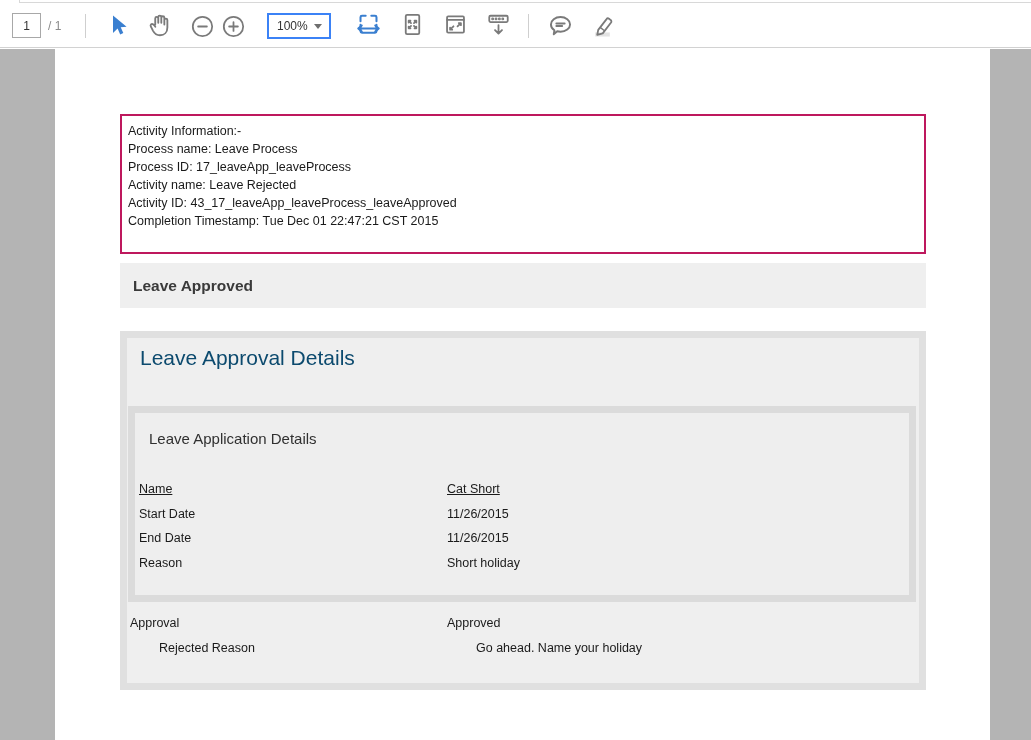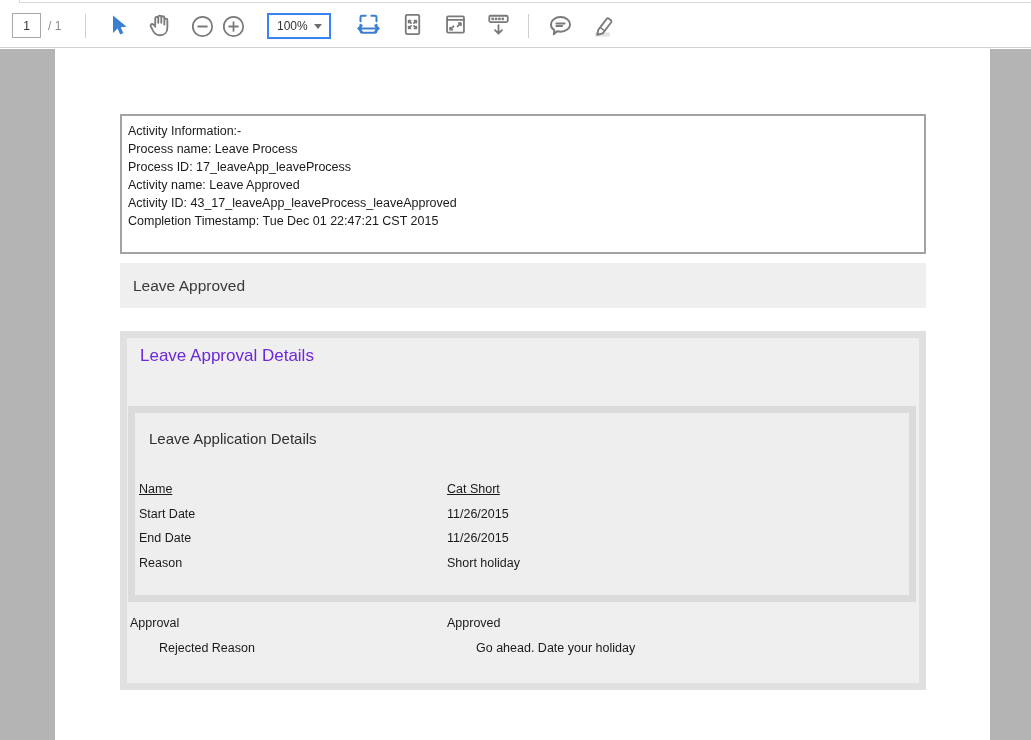--- a/index.html
+++ b/index.html
@@ -33,30 +33,30 @@
                 border-right:4px solid transparent; border-top:5px solid #6e6e6e;
                 margin-right:7px; }
 
   
   .viewer { position:absolute; left:0; top:49px; width:1031px; height:691px;
             background:#b4b4b4; }
   .page { position:absolute; left:55px; top:0; width:935px; height:691px;
           background:#ffffff; }
 
   .activity-box { position:absolute; left:65px; top:65px; width:806px; height:140px;
-                  border:2px solid #a3a3a3; padding:6px 14px 4px 6px; background:#fff; }
+                  border:2px solid #be185d; padding:6px 14px 4px 6px; background:#fff; }
   .activity-box .line { font-size:12.5px; color:#1a1a1a; line-height:18px; white-space:pre; }
 
   .leave-approved-bar { position:absolute; left:65px; top:214px; width:806px; height:45px;
-                        background:#efefef; display:flex; align-items:center; }
+                        background:#efefef; display:flex; align-items:center;font-weight:bold; }
   .leave-approved-bar span { font-size:15.5px; color:#3a3a3a; padding-left:13px; }
 
   .outer-panel { position:absolute; left:65px; top:282px; width:806px; height:359px;
                  background:#efefef; border:7px solid #e0e0e0; }
-  .outer-title { position:absolute; left:85px; top:297px; font-size:17px; color:#6d28d9; }
+  .outer-title { position:absolute; left:85px; top:297px; font-size:21px; color:#0c4a6e; }
 
   .nested-panel { position:absolute; left:73px; top:357px; width:788px; height:196px;
                   background:#eeeeee; border:7px solid #dbdbdb; }
   .nested-title { position:absolute; left:94px; top:381px; font-size:15px; color:#303030; }
 
   .fld { position:absolute; font-size:12.5px; color:#1a1a1a; line-height:17px; }
   .fld.label-in   { left:84px; }
   .fld.label-out  { left:75px; }
   .fld.value-col  { left:392px; }
   .r1 { top:432px;text-decoration:underline; } .r2 { top:457px; } .r3 { top:481px; } .r4 { top:506px; }
@@ -184,21 +184,21 @@
     </div>
   </div>
 
   <div class="viewer">
     <div class="page">
 
       <div class="activity-box">
         <div class="line">Activity Information:-</div>
         <div class="line">Process name: Leave Process</div>
         <div class="line">Process ID: 17_leaveApp_leaveProcess</div>
-        <div class="line">Activity name: Leave Approved</div>
+        <div class="line">Activity name: Leave Rejected</div>
         <div class="line">Activity ID: 43_17_leaveApp_leaveProcess_leaveApproved</div>
         <div class="line">Completion Timestamp: Tue Dec 01 22:47:21 CST 2015</div>
       </div>
 
       <div class="leave-approved-bar">
         <span>Leave Approved</span>
       </div>
 
       <div class="outer-panel"></div>
       <div class="outer-title">Leave Approval Details</div>
@@ -215,17 +215,17 @@
       <div class="fld label-in r3">End Date</div>
       <div class="fld value-col r3">11/26/2015</div>
 
       <div class="fld label-in r4">Reason</div>
       <div class="fld value-col r4">Short holiday</div>
 
       <div class="fld label-out r5">Approval</div>
       <div class="fld value-col r5">Approved</div>
 
       <div class="fld label-out r6">Rejected Reason</div>
-      <div class="fld value-col r6">Go ahead. Date your holiday</div>
+      <div class="fld value-col r6">Go ahead. Name your holiday</div>
 
     </div>
   </div>
 </div>
 
 </body></html>

